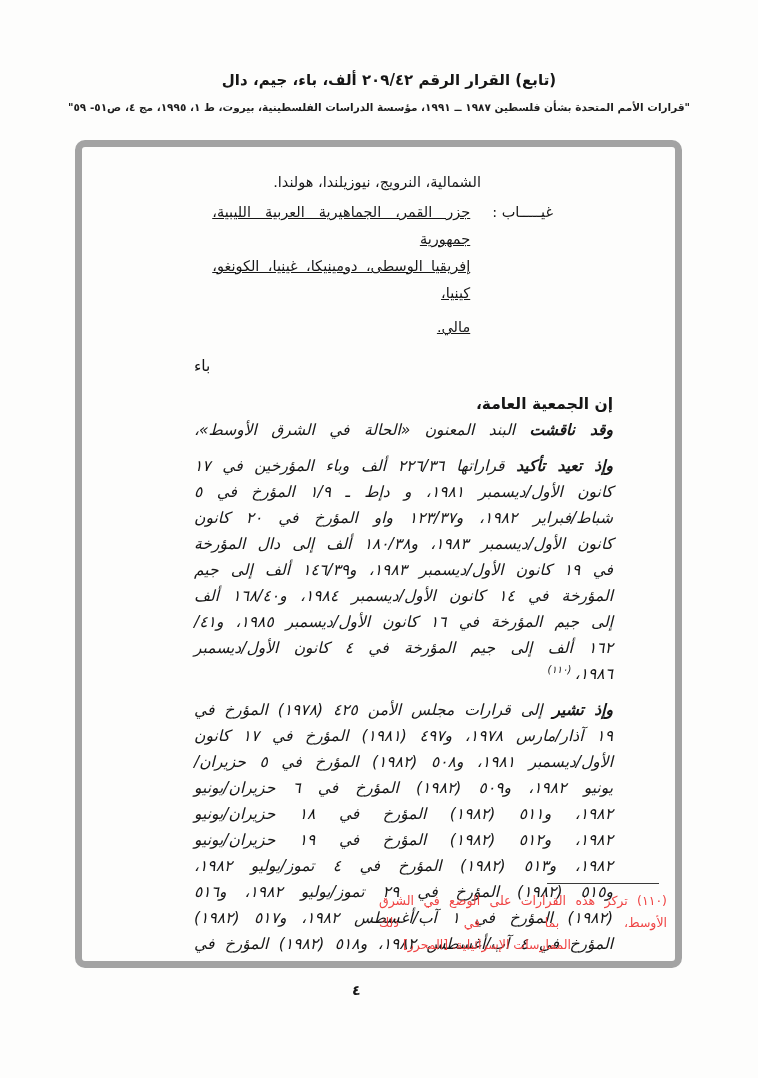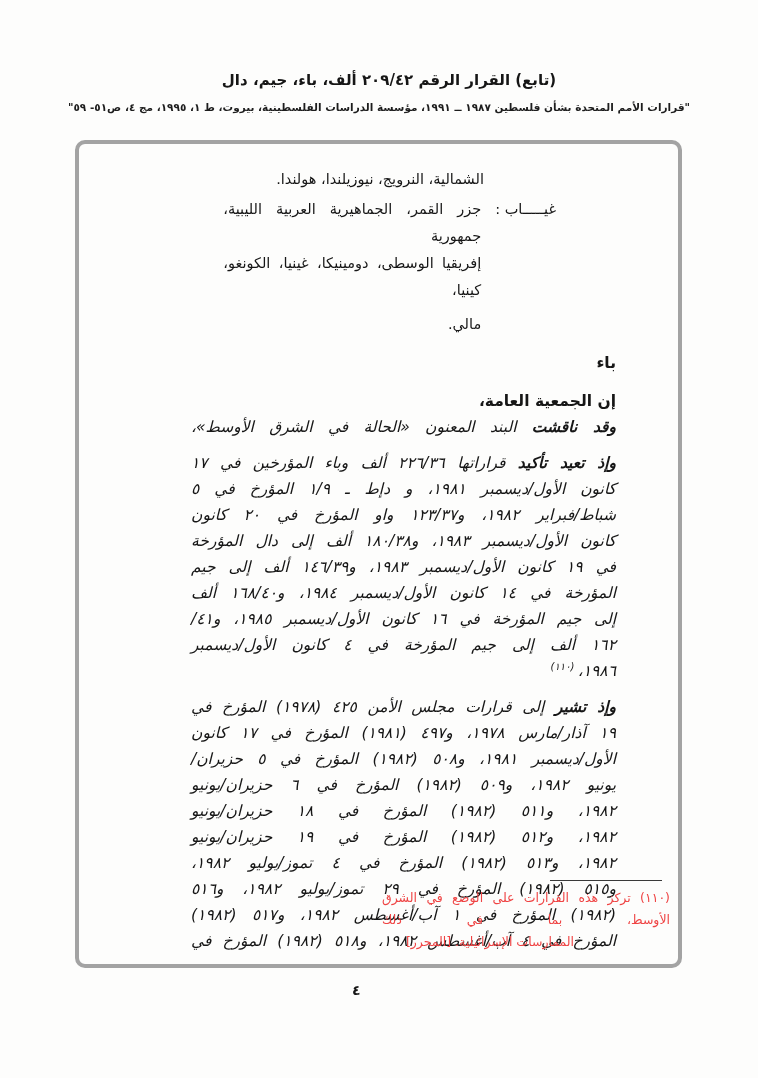--- a/index.html
+++ b/index.html
@@ -24,45 +24,45 @@
   .hdr2 {
     position:absolute; top:101px; left:0; right:0;
     text-align:center; font-weight:bold; font-size:10.5px;
     color:#1d1d1d;
   }
 
   
   .gbox {
     position:absolute; left:75px; top:140px;
     width:607px; height:828px;
-    border:4px solid #a3a3a3;
+    border:7px solid #a3a3a3;
     border-radius:10px;
     background:#fdfdfc;
   }
 
   .textcol {
     position:absolute; top:22px; right:62px; left:112px;
     font-size:15.5px; line-height:26px;
   }
 
   .cont-line {
     font-size:14.5px; line-height:26px;
     text-align:right; margin-right:132px;
   }
 
   .absent {
     display:flex; margin:4px 60px 0 0;
     font-size:14.5px; line-height:27px;
   }
-  .absent .alabel { flex:0 0 auto; white-space:nowrap; margin-left:14px; }
+  .absent .alabel { flex:0 0 auto; white-space:nowrap; margin-left:22px; }
   .absent .abody  { width:258px; }
-  .absent .aline  { text-align:justify; text-align-last:justify; }
+  .absent .aline  { text-align:justify; text-align-last:justify;text-decoration:underline; }
   .absent .aline.last { text-align:right; text-align-last:right;margin-top:7px; }
 
-  .heading { text-align:right; font-weight:bold; font-size:15.5px; margin:12px 0 12px; }
+  .heading { text-align:left; font-weight:normal; font-size:15.5px; margin:12px 0 12px; }
 
   .preamble { font-weight:bold; text-align:right; margin-top:2px; }
 
   .para { margin:0; }
   .para + .para { margin-top:10px; }
   .line { text-align:justify; text-align-last:justify;font-style:italic; }
   .line.nojust { text-align:right; text-align-last:right; }
   .line b { font-weight:bold; }
   .line sup { font-size:10px; vertical-align:super; line-height:0; }
 

